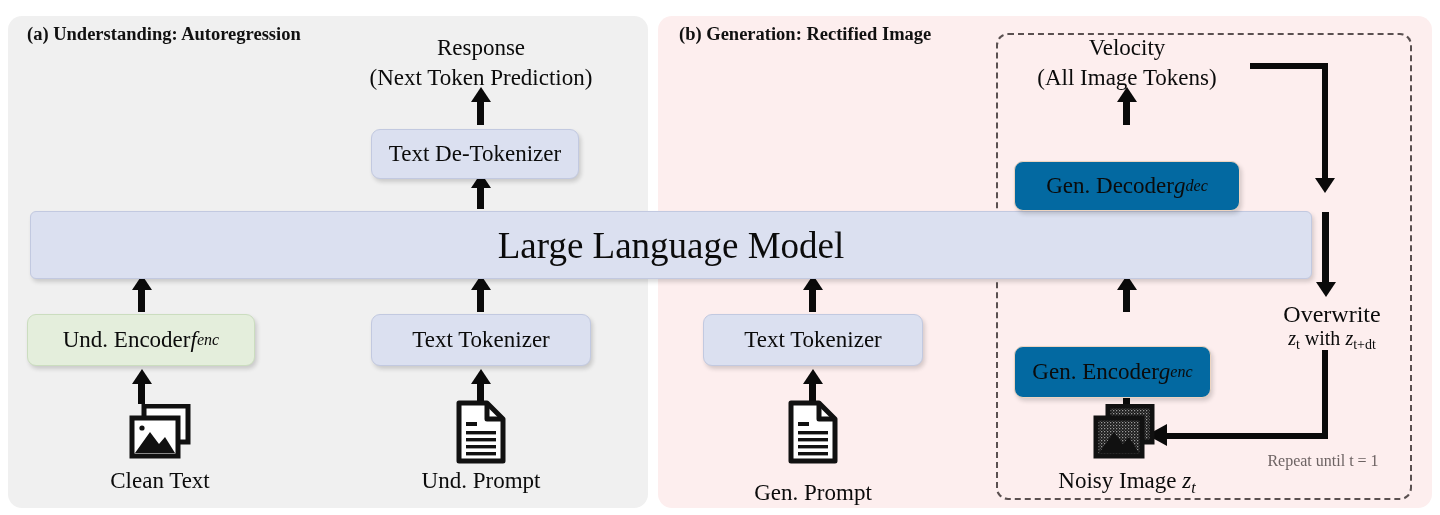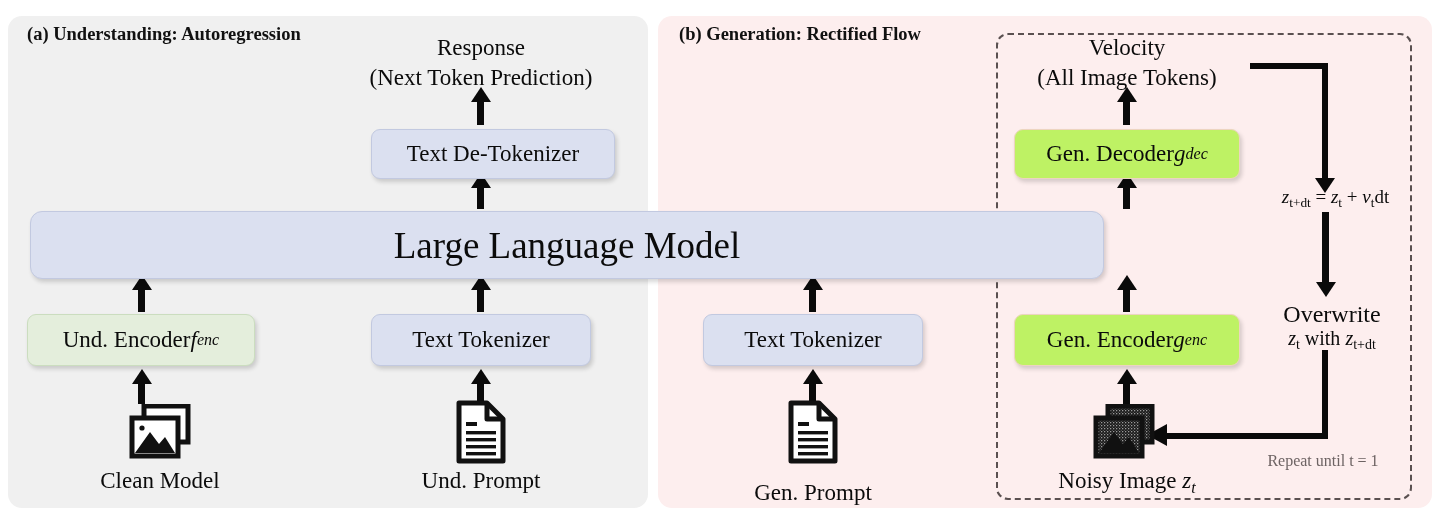--- a/index.html
+++ b/index.html
@@ -60,29 +60,29 @@
     align-items: center;
     justify-content: center;
     font-size: 23px;
     color: #0b0b0b;
     white-space: nowrap;
     box-shadow: 2px 3px 4px rgba(0,0,0,0.16);
     font-family: "Liberation Serif", serif;
   }
   .box.blue   { background: #dbe0f0; border-color: #c2c9e0; }
   .box.green  { background: #e4eedc; border-color: #cbddbf; }
-  .box.peach  { background: #bef264; border-color: #edd4c0; }
-
-  #box-detok    { left: 371px; top: 129px; width: 244px; height: 50px; }
-  #box-llm      { left: 30px;  top: 211px; width: 1074px; height: 68px;
-                  font-size: 37px; border-radius: 12px; }
+  .box.peach  { background: #0369a1; border-color: #edd4c0; margin-top: 32px; }
+
+  #box-detok    { left: 371px; top: 129px; width: 208px; height: 50px; }
+  #box-llm      { left: 30px;  top: 211px; width: 1282px; height: 68px;
+                  font-size: 37px; border-radius: 6px; }
   #box-und-enc  { left: 27px;  top: 314px; width: 228px; height: 52px; }
   #box-tok-a    { left: 371px; top: 314px; width: 220px; height: 52px; }
   #box-tok-b    { left: 703px; top: 314px; width: 220px; height: 52px; }
-  #box-gen-enc  { left: 1014px;top: 314px; width: 226px; height: 52px; }
+  #box-gen-enc  { left: 1014px;top: 314px; width: 197px; height: 52px; }
   #box-gen-dec  { left: 1014px;top: 129px; width: 226px; height: 50px; }
 
   .math { font-style: italic; font-family: "Liberation Serif", serif; }
   .sub  { font-size: 0.70em; vertical-align: -0.28em; font-style: italic; }
   .subu { font-size: 0.70em; vertical-align: -0.28em; font-style: normal; }
 
   
   .lbl {
     position: absolute;
     font-family: "Liberation Serif", serif;
@@ -160,21 +160,21 @@
 </style>
 </head>
 <body>
 
 <div id="stage">
 
   <div class="panel" id="panel-a"></div>
   <div class="panel" id="panel-b"></div>
 
   <div class="panel-title" id="title-a">(a) Understanding: Autoregression</div>
-  <div class="panel-title" id="title-b">(b) Generation: Rectified Flow</div>
+  <div class="panel-title" id="title-b">(b) Generation: Rectified Image</div>
 
   <div id="dashed-box"></div>
 
   <div class="lbl big" id="lbl-response">Response</div>
   <div class="lbl big" id="lbl-response-sub">(Next Token Prediction)</div>
 
   <div class="lbl big" id="lbl-velocity">Velocity</div>
   <div class="lbl big" id="lbl-velocity-sub">(All Image Tokens)</div>
 
   <div class="arrow-up" style="left:477px; top:100px; height:25px;"></div>
@@ -235,40 +235,37 @@
       <span class="math">g</span>
       <span class="sub">enc</span>
   </div>
 
   <div class="box peach" id="box-gen-dec">
     <span>Gen. Decoder </span>
       <span class="math">g</span>
       <span class="sub">dec</span>
   </div>
 
-  <div class="lbl" id="lbl-equation">
-    <span class="math">z</span><span class="subu">t+dt</span><span> = </span><span class="math">z</span><span class="subu">t</span><span> + </span><span class="math">v</span><span class="subu">t</span><span>dt</span>
-  </div>
 
   <div class="lbl" id="lbl-overwrite">Overwrite</div>
   <div class="lbl" id="lbl-overwrite2">
     <span class="math">z</span><span class="subu">t</span><span> with </span><span class="math">z</span><span class="subu">t+dt</span>
   </div>
 
   <div class="lbl" id="lbl-repeat">Repeat until t = 1</div>
 
   <div class="icon-wrap" id="icon-clean-image">
     <svg width="64" height="58" viewBox="0 0 64 58">
       <rect x="16" y="2" width="44" height="36" fill="#ffffff" stroke="#111" stroke-width="5"></rect>
       <rect x="4" y="14" width="46" height="38" fill="#ffffff" stroke="#111" stroke-width="5"></rect>
       <circle cx="14" cy="24" r="2.6" fill="#111"></circle>
       <path d="M7 49 L22 28 L31 40 L37 33 L47 49 Z" fill="#111"></path>
     </svg>
   </div>
-  <div class="lbl big" id="lbl-clean-image">Clean Model</div>
+  <div class="lbl big" id="lbl-clean-image">Clean Text</div>
 
   <div class="icon-wrap" id="icon-und-doc">
     <svg width="54" height="64" viewBox="0 0 54 64">
       <path d="M5 3 H33 L49 19 V61 H5 Z" fill="#ffffff" stroke="#111" stroke-width="5" stroke-linejoin="round"></path>
       <path d="M33 3 L33 19 L49 19" fill="none" stroke="#111" stroke-width="5" stroke-linejoin="round"></path>
       <rect x="12" y="22" width="11" height="4" fill="#111"></rect>
       <rect x="12" y="31" width="30" height="3.4" fill="#111"></rect>
       <rect x="12" y="38" width="30" height="3.4" fill="#111"></rect>
       <rect x="12" y="45" width="30" height="3.4" fill="#111"></rect>
       <rect x="12" y="52" width="30" height="3.4" fill="#111"></rect>

